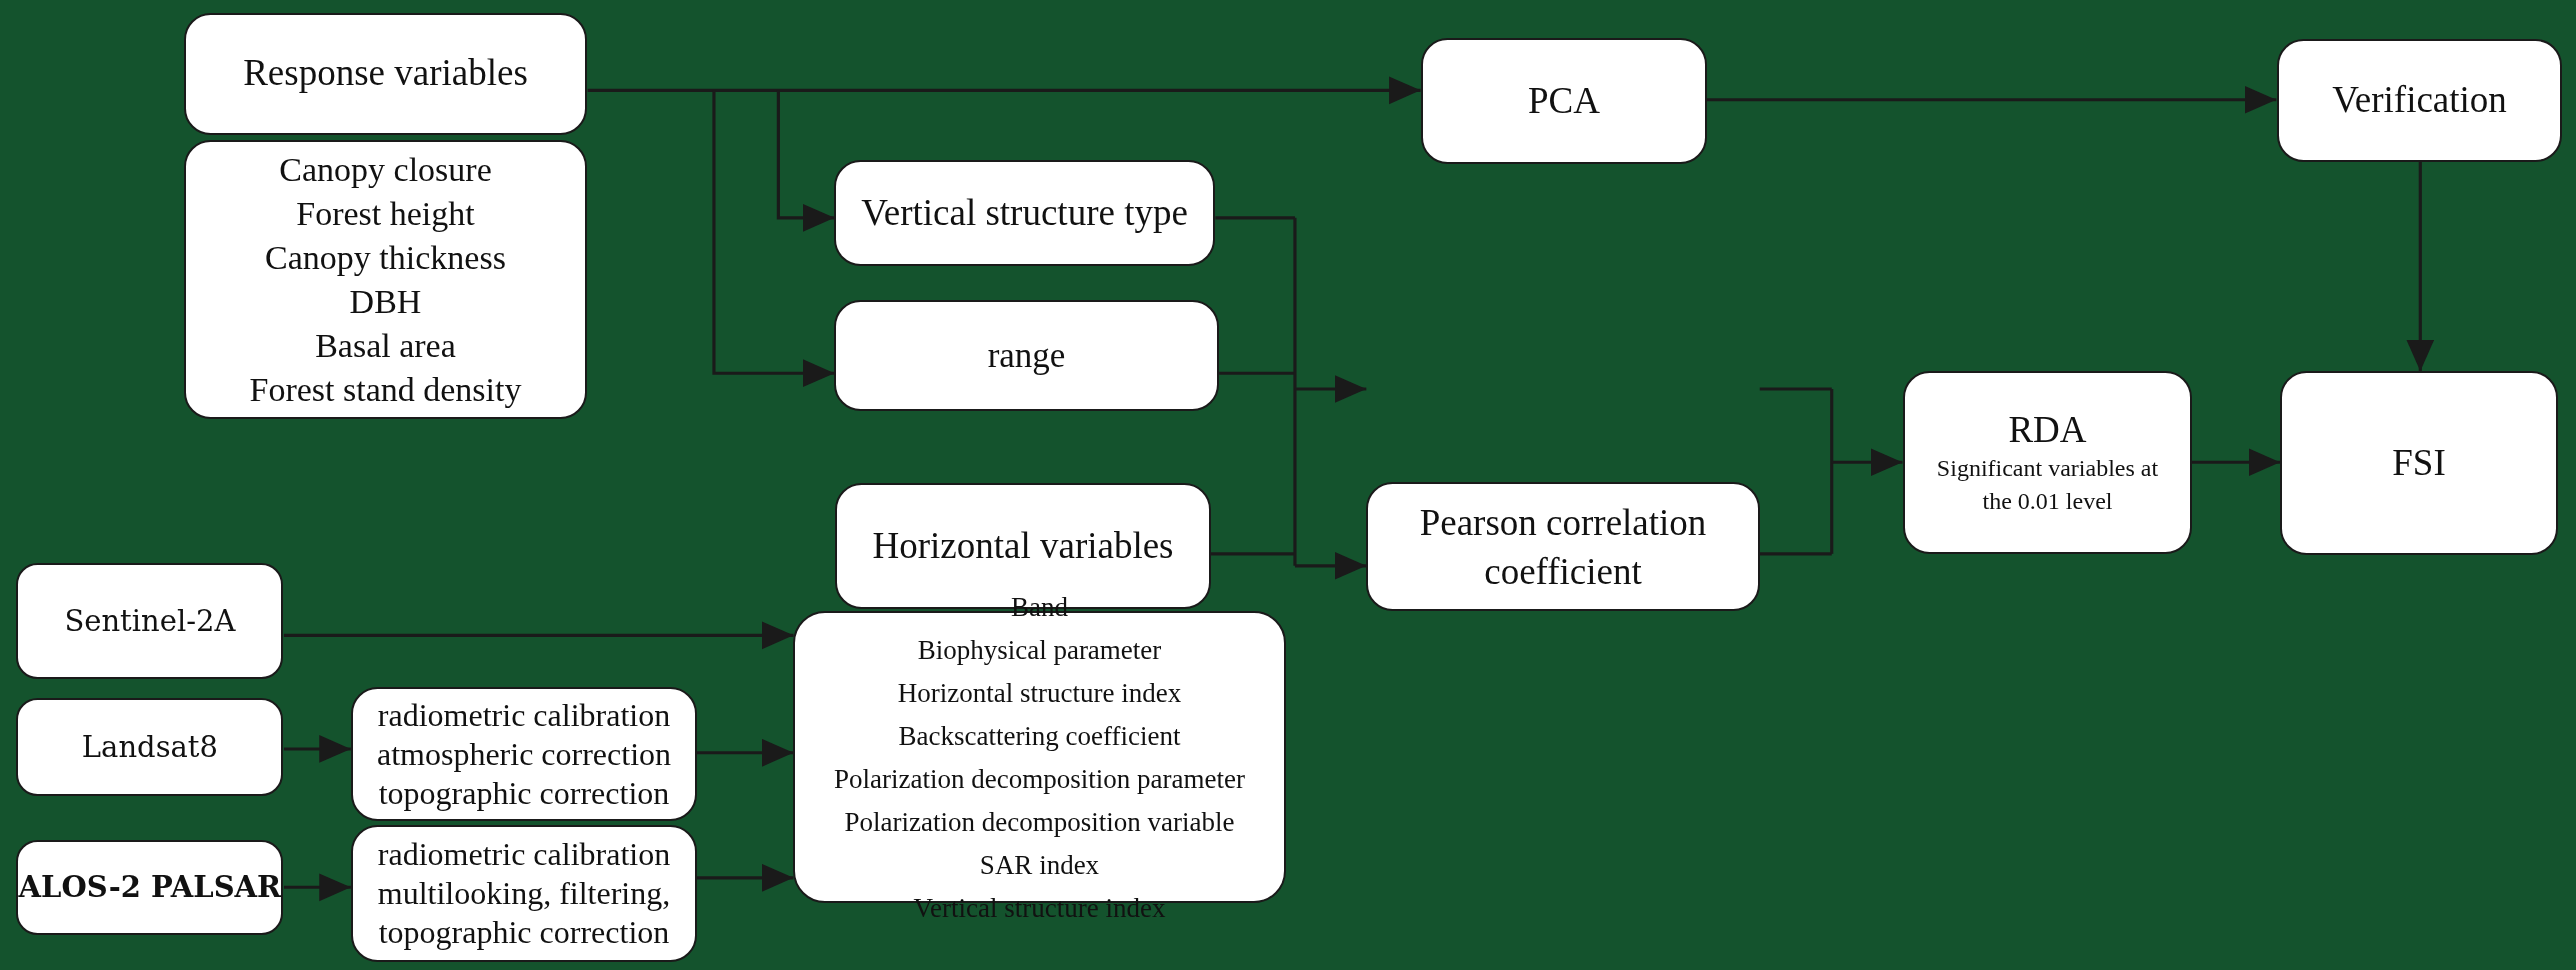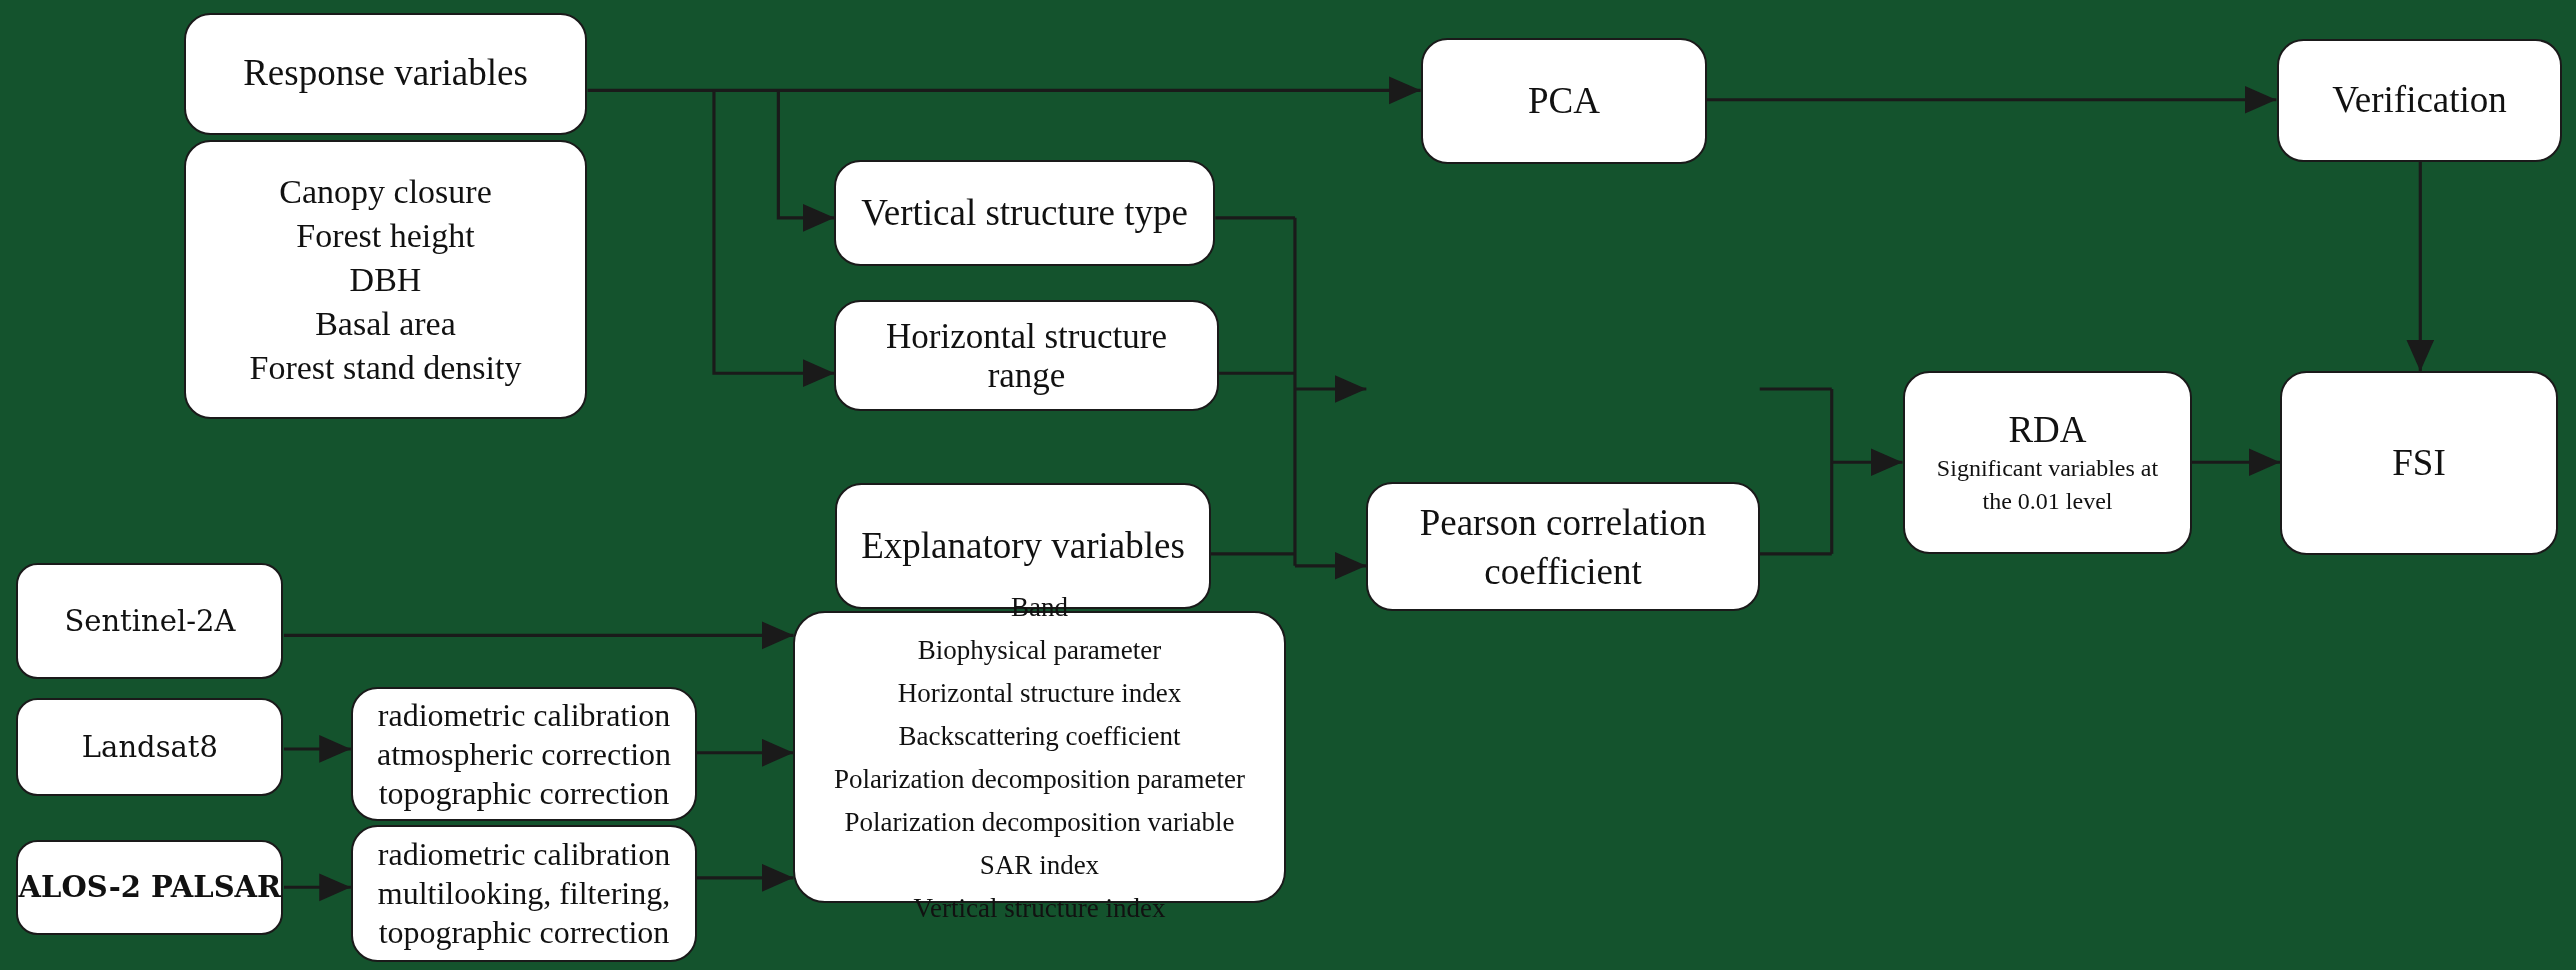--- a/index.html
+++ b/index.html
@@ -81,45 +81,45 @@
     </g>
   </svg>
 
   <div class="box" style="left:184px; top:12.6px; width:403px; height:122px;">
     <span class="t-lg">Response variables</span>
   </div>
 
   <div class="box t-list" style="left:184px; top:140px; width:403px; height:279px;">
     <div>Canopy closure</div>
     <div>Forest height</div>
+    <div>Canopy thickness</div>
     <div>DBH</div>
     <div>Basal area</div>
     <div>Forest stand density</div>
   </div>
 
   <div class="box" style="left:1421px; top:38px; width:286px; height:126px;">
     <span class="t-lg">PCA</span>
   </div>
 
   <div class="box" style="left:2277px; top:39px; width:285px; height:123px;">
     <span class="t-lg">Verification</span>
   </div>
 
   <div class="box" style="left:834px; top:160px; width:381px; height:106px;">
     <span class="t-lg">Vertical structure type</span>
   </div>
 
   <div class="box t-twoH" style="left:834px; top:300px; width:385px; height:111px;">
-    <div>Horizontal structure</div>
     <div>range</div>
   </div>
 
 
   <div class="box" style="left:835px; top:483px; width:376px; height:126px;">
-    <span class="t-lg">Explanatory variables</span>
+    <span class="t-lg">Horizontal variables</span>
   </div>
 
   <div class="box t-two" style="left:1366px; top:482px; width:394px; height:129px; line-height:49px;">
     <div>Pearson correlation</div>
     <div>coefficient</div>
   </div>
 
   <div class="box" style="left:1903px; top:371px; width:289px; height:183px;">
     <div class="rda-title">RDA</div>
     <div class="rda-sub">Significant variables at</div>

